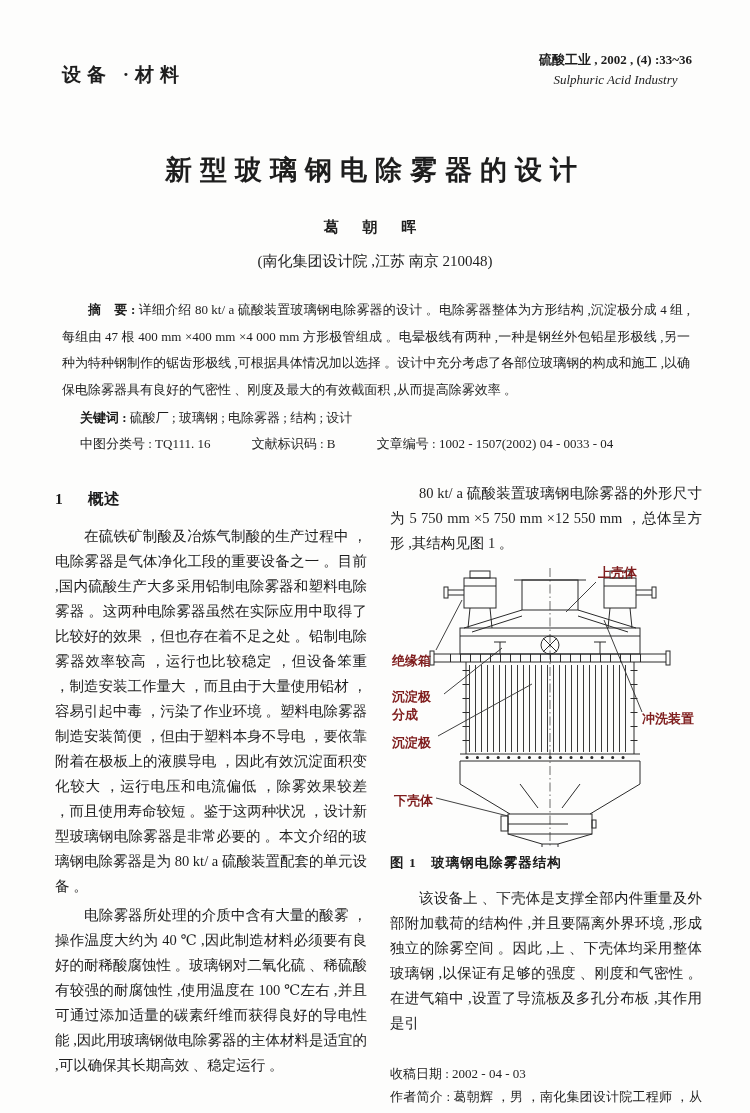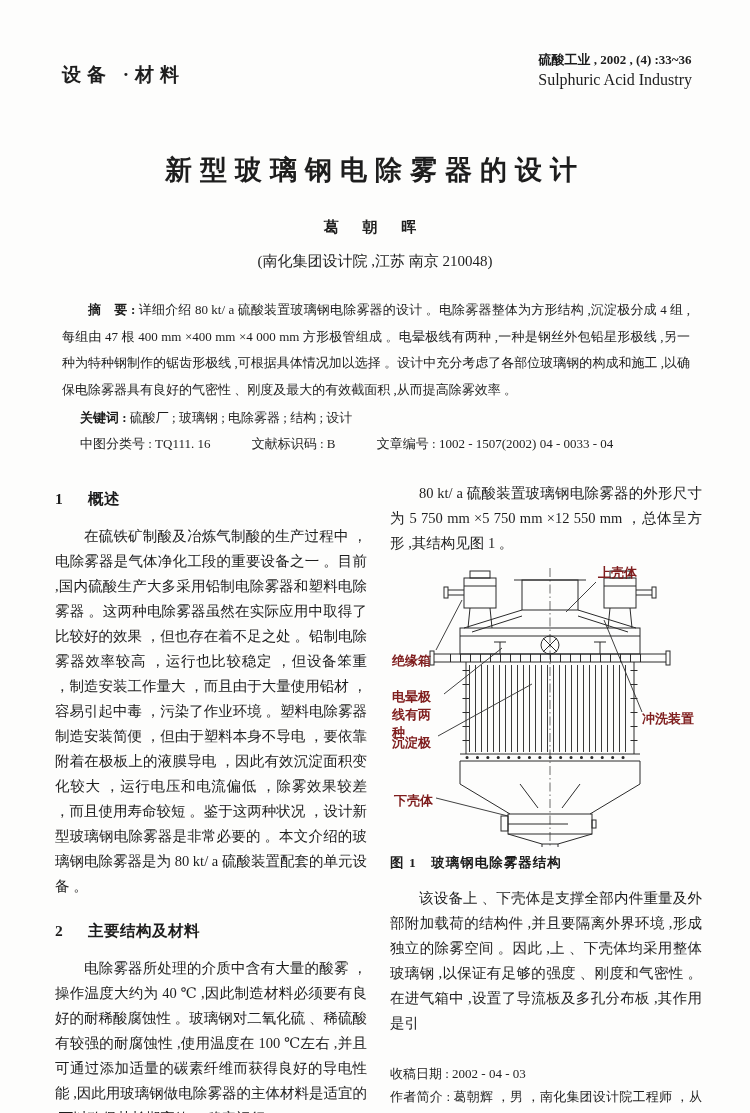--- a/index.html
+++ b/index.html
@@ -7,21 +7,21 @@
     width:750px;height:1113px;background:#fdfdfc;margin:0 auto;
     position:relative;overflow:hidden;color:#1d1d1d;
     font-family:"Liberation Serif","DejaVu Serif",serif;
   }
   
   .header{display:flex;justify-content:space-between;align-items:flex-start;
     padding:50px 58px 0 62px;}
   .section-label{font-size:19px;letter-spacing:6px;font-weight:600;padding-top:12px;}
   .journal-block{text-align:center;line-height:20px;}
   .journal-cn{font-size:13px;font-weight:600;}
-  .journal-en{font-size:16px;}
+  .journal-en{font-size:13px;font-style:italic;}
   
   .title{margin-top:62px;text-align:center;font-size:27px;font-weight:600;letter-spacing:8px;}
   .author{margin-top:30px;text-align:center;font-size:15px;letter-spacing:10px;font-weight:600;}
   .affiliation{margin-top:15px;text-align:center;font-size:15px;}
   
   .abstract{margin:26px 60px 0 62px;font-size:13px;line-height:26.5px;text-align:justify;text-indent:2em;}
   .abstract b,.kwline b{font-weight:600;}
   .kwline{margin:2px 60px 0 62px;font-size:13px;line-height:26px;padding-left:18px;}
   .clsline{margin:0 60px 0 62px;font-size:13px;line-height:26px;padding-left:18px;}
   .clsline .cls-item{margin-right:38px;white-space:nowrap;}
@@ -71,23 +71,20 @@
   </p>
 
   <div class="columns">
 
     <div class="col">
       <div class="sec-heading">
         <span class="sec-no">1</span><span>概述</span>
       </div>
       <p class="body-para">在硫铁矿制酸及冶炼气制酸的生产过程中 ，电除雾器是气体净化工段的重要设备之一 。目前 ,国内硫酸生产大多采用铅制电除雾器和塑料电除雾器 。这两种电除雾器虽然在实际应用中取得了比较好的效果 ，但也存在着不足之处 。铅制电除雾器效率较高 ，运行也比较稳定 ，但设备笨重 ，制造安装工作量大 ，而且由于大量使用铅材 ，容易引起中毒 ，污染了作业环境 。塑料电除雾器制造安装简便 ，但由于塑料本身不导电 ，要依靠附着在极板上的液膜导电 ，因此有效沉淀面积变化较大 ，运行电压和电流偏低 ，除雾效果较差 ，而且使用寿命较短 。鉴于这两种状况 ，设计新型玻璃钢电除雾器是非常必要的 。本文介绍的玻璃钢电除雾器是为 80 kt/ a 硫酸装置配套的单元设备 。</p>
 
-      <div class="sec-heading sec2-gap">
-        <span class="sec-no">2</span><span>主要结构及材料</span>
-      </div>
       <p class="body-para">电除雾器所处理的介质中含有大量的酸雾 ，操作温度大约为 40 ℃ ,因此制造材料必须要有良好的耐稀酸腐蚀性 。玻璃钢对二氧化硫 、稀硫酸有较强的耐腐蚀性 ,使用温度在 100 ℃左右 ,并且可通过添加适量的碳素纤维而获得良好的导电性能 ,因此用玻璃钢做电除雾器的主体材料是适宜的 ,可以确保其长期高效 、稳定运行 。</p>
     </div>
 
     <div class="col">
       <p class="body-para">80 kt/ a 硫酸装置玻璃钢电除雾器的外形尺寸为 5 750 mm ×5 750 mm ×12 550 mm ，总体呈方形 ,其结构见图 1 。</p>
 
       <div class="figure-wrap">
         <svg width="312" height="284" viewBox="0 0 312 284">
           <g class="ln">
 
@@ -192,21 +189,21 @@
               <line x1="54" y1="130" x2="112" y2="84"></line>
               <line x1="48" y1="172" x2="142" y2="120"></line>
               <line x1="252" y1="148" x2="214" y2="56"></line>
               <line x1="46" y1="234" x2="118" y2="252"></line>
             </g>
           </g>
         </svg>
         <div class="tube-bundle"></div>
         <div class="fig-label" style="left:208px;top:0;">上壳体</div>
         <div class="fig-label" style="left:2px;top:88px;">绝缘箱</div>
-        <div class="fig-label" style="left:2px;top:124px;width:42px;">电晕极线有两种</div>
+        <div class="fig-label" style="left:2px;top:124px;width:42px;">沉淀极分成</div>
         <div class="fig-label" style="left:252px;top:146px;">冲洗装置</div>
         <div class="fig-label" style="left:2px;top:170px;">沉淀极</div>
         <div class="fig-label" style="left:4px;top:228px;">下壳体</div>
       </div>
 
       <div class="fig-caption">图 1　玻璃钢电除雾器结构</div>
 
       <p class="body-para">该设备上 、下壳体是支撑全部内件重量及外部附加载荷的结构件 ,并且要隔离外界环境 ,形成独立的除雾空间 。因此 ,上 、下壳体均采用整体玻璃钢 ,以保证有足够的强度 、刚度和气密性 。在进气箱中 ,设置了导流板及多孔分布板 ,其作用是引</p>
 
       <div class="footnote">

